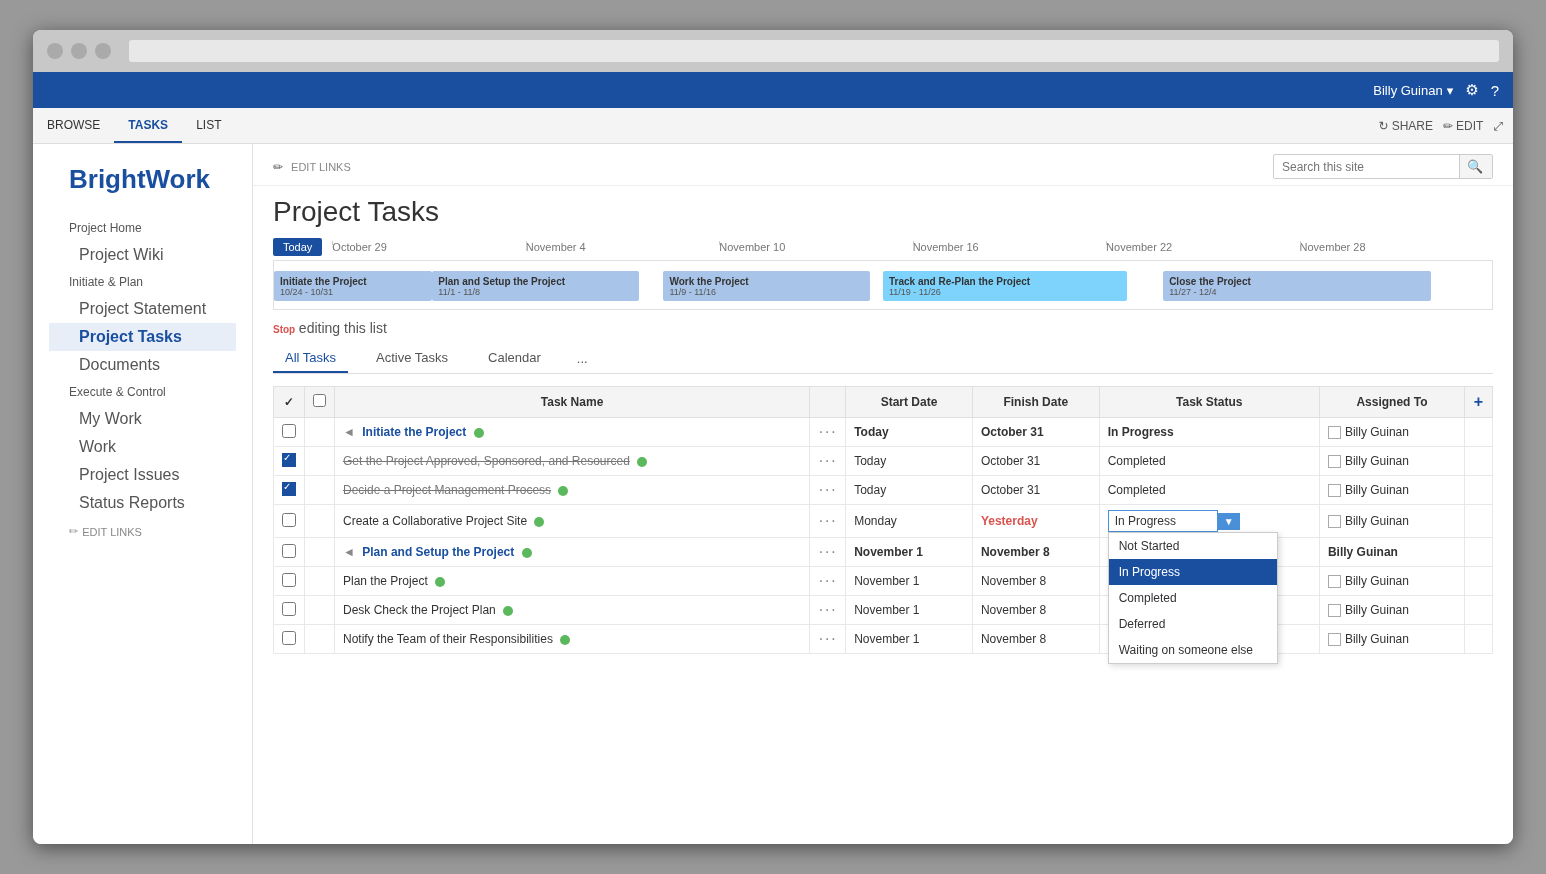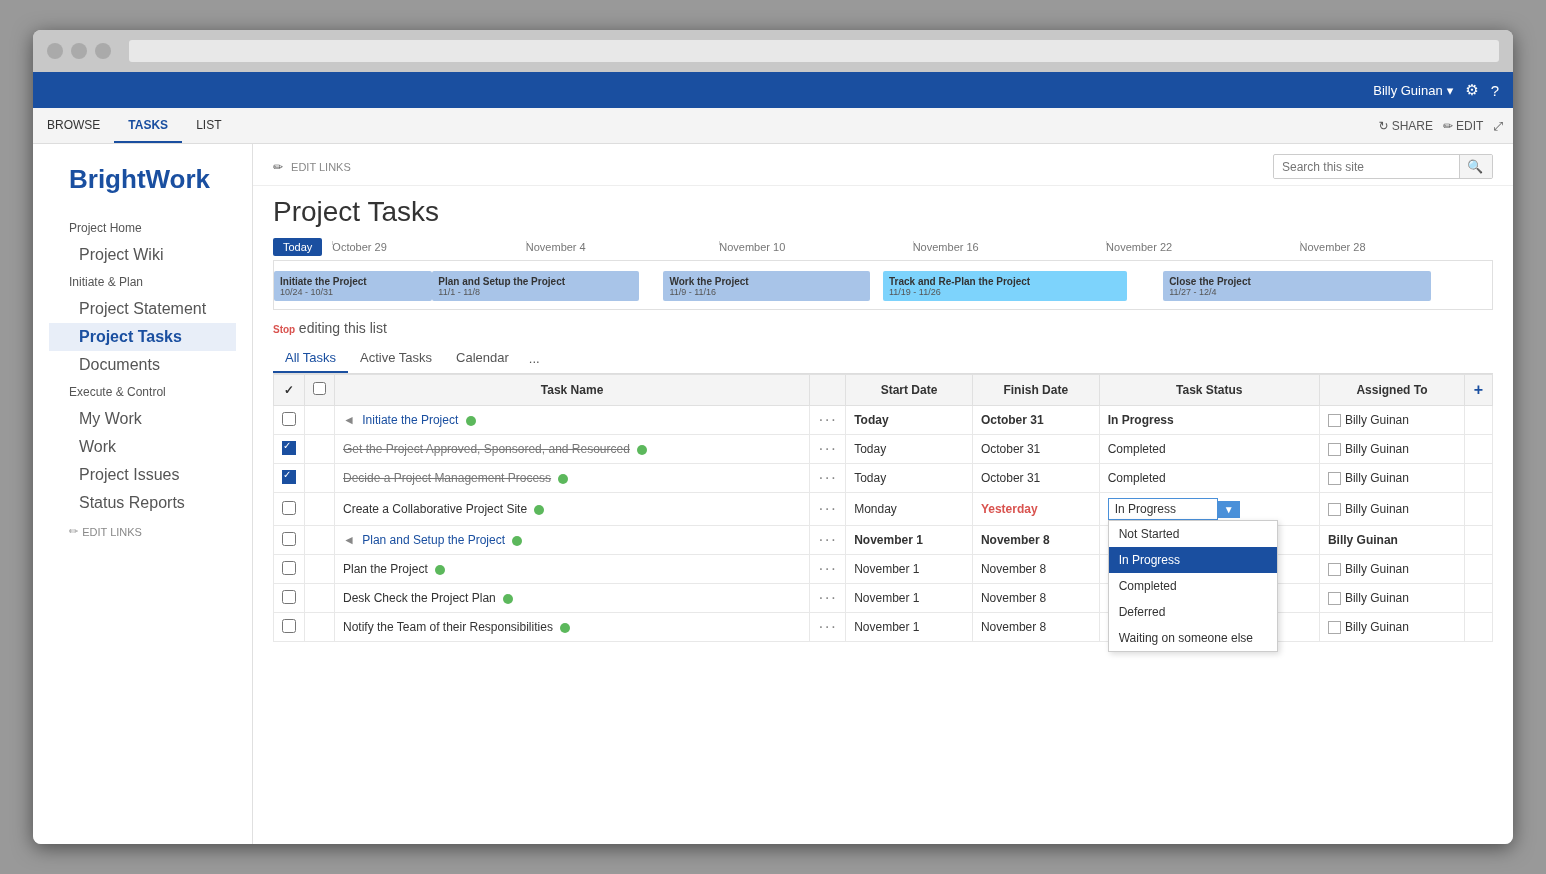--- a/index.html
+++ b/index.html
@@ -279,23 +279,23 @@
       font-size: 10px;
     }
     .stop-editing-banner span:last-child {
       color: #555;
       font-size: 14px;
     }
 
     .view-tabs {
       display: flex;
       align-items: center;
-      gap: 0;
+      gap: 16px;
       border-bottom: 1px solid #ddd;
-      margin-bottom: 0;
+      margin-bottom: 12px;
     }
     .view-tab {
       font-size: 13px;
       padding: 6px 12px;
       color: #555;
       cursor: pointer;
       border-bottom: 2px solid transparent;
     }
     .view-tab.active {
       color: #1a4fa0;
@@ -324,21 +324,21 @@
     }
     .task-table td {
       border: 1px solid #e8e8e8;
       padding: 5px 8px;
       font-size: 12px;
       color: #333;
       vertical-align: middle;
     }
 
     .task-name-bold {
-      font-weight: 400;
+      font-weight: 700;
       color: #1a4fa0;
     }
     .task-name-bold .expand-icon {
       color: #888;
       margin-right: 4px;
     }
     .task-tag {
       display: inline-block;
       width: 10px; height: 10px;
       background: #5cb85c;

